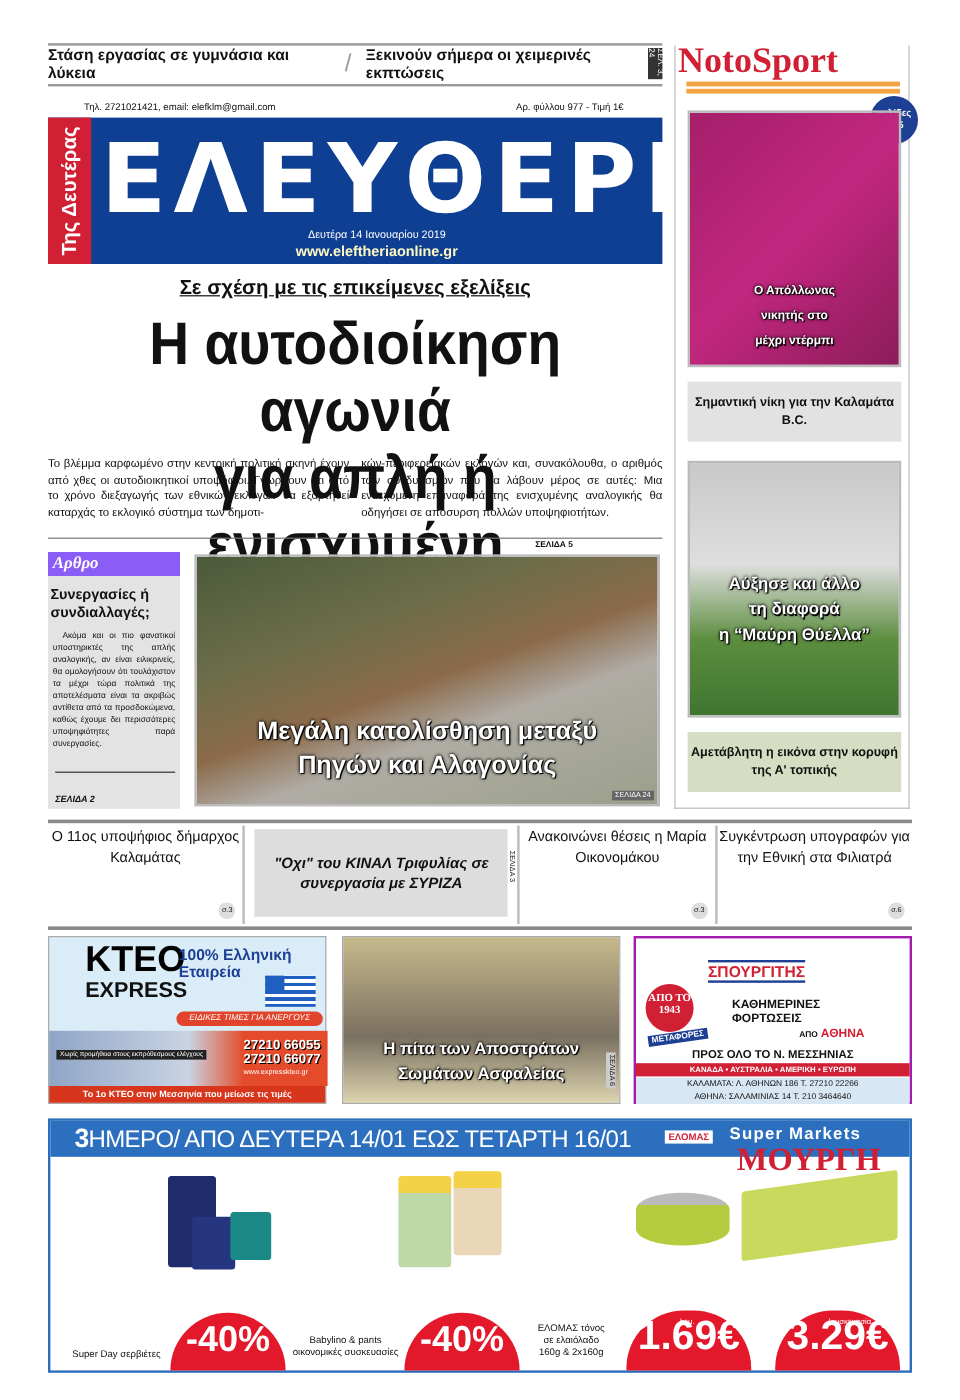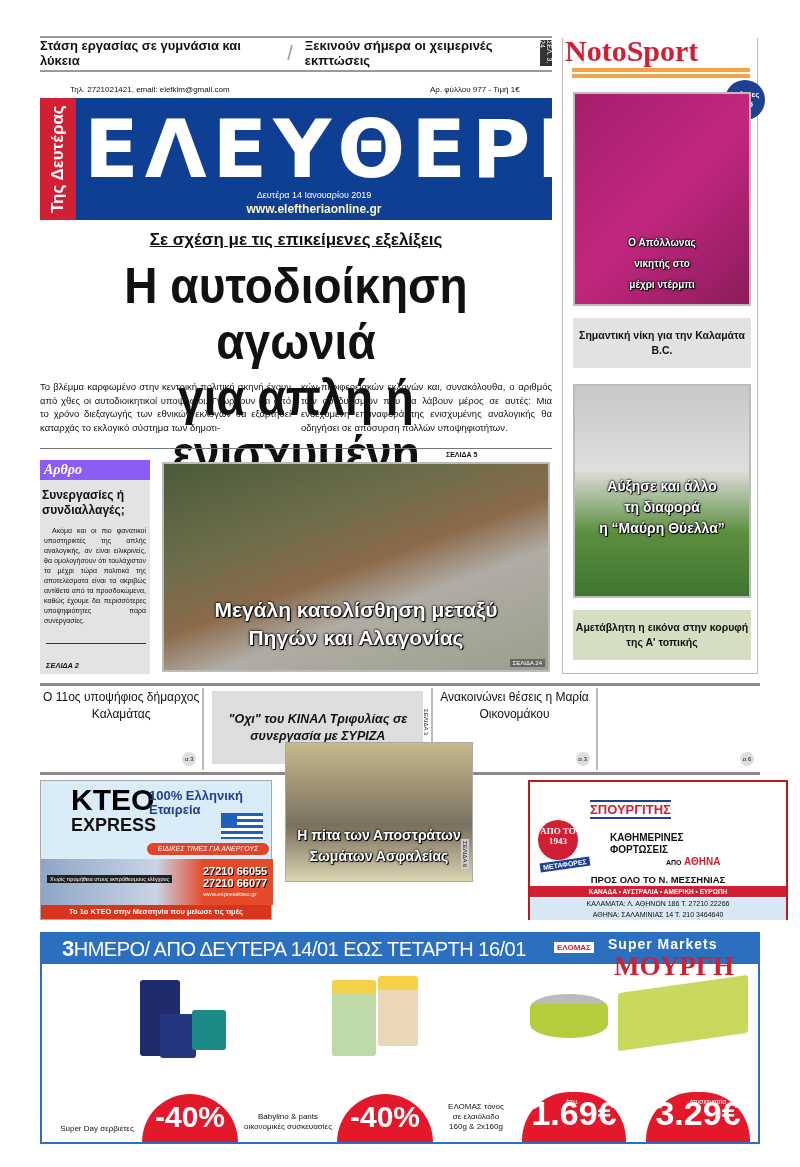--- a/index.html
+++ b/index.html
@@ -53,24 +53,24 @@
 .ad-kteo .logo2{position:absolute;left:30px;top:34px;font-weight:bold;font-size:18px}
 .ad-kteo .greek{position:absolute;left:108px;top:8px;color:#1d3f94;font-weight:bold;font-size:13px;line-height:14px}
 .ad-kteo .flag{position:absolute;left:180px;top:32px;width:42px;height:26px;background:repeating-linear-gradient(180deg,#1f5fbf 0 3px,#fff 3px 6px)}
 .ad-kteo .flag:before{content:"";position:absolute;left:0;top:0;width:16px;height:15px;background:#1f5fbf}
 .ad-kteo .strip{position:absolute;left:106px;top:62px;width:122px;height:12px;background:#e2442b;color:#fff;font-size:7px;font-style:italic;text-align:center;line-height:12px;border-radius:6px}
 .ad-kteo .bldg{position:absolute;left:0;top:78px;width:232px;height:46px;background:linear-gradient(90deg,#8fa5c6,#c9d4e4 50%,#e44b2a 70%,#e44b2a)}
 .ad-kteo .note{position:absolute;left:6px;top:94px;background:#222;color:#fff;font-size:5.5px;padding:1px 3px}
 .ad-kteo .phones{position:absolute;left:162px;top:84px;color:#fff;font-weight:bold;font-size:11px;line-height:12px;text-shadow:1px 1px 0 #000}
 .ad-kteo .web{position:absolute;left:162px;top:110px;color:#fff;font-size:6px}
 .ad-kteo .foot{position:absolute;left:0;bottom:0;width:100%;height:14px;background:#d8361c;color:#fff;font-weight:bold;font-size:7.5px;text-align:center;line-height:14px}
-.ad-pita{left:285px;top:742px;width:188px;height:140px;background:linear-gradient(180deg,#c6b98c 0%,#7a7060 60%,#ddd4b0 100%)}
+.ad-pita{left:285px;top:780px;width:232px;height:140px;background:linear-gradient(180deg,#c6b98c 0%,#7a7060 60%,#ddd4b0 100%)}
 .ad-pita .caption{top:82px;font-size:14px;line-height:21px}
 .ad-pita .vref{position:absolute;right:3px;bottom:12px;writing-mode:vertical-rl;font-size:6px;background:#ccc;padding:2px 1px}
-.ad-spour{left:528px;top:780px;width:260px;height:140px;background:#fff;border:2px solid #b91c1c}
+.ad-spour{left:528px;top:780px;width:232px;height:140px;background:#fff;border:2px solid #a21caf}
 .ad-spour .brand{position:absolute;left:60px;top:18px;color:#d11f34;font-weight:bold;font-size:13px;border-top:2px solid #1d3f94;border-bottom:2px solid #1d3f94}
 .ad-spour .since{position:absolute;left:8px;top:38px;width:40px;height:40px;border-radius:50%;background:#d11f34;color:#fff;font-family:"Liberation Serif",serif;font-weight:bold;font-size:9px;text-align:center;line-height:10px;padding-top:6px}
 .ad-spour .meta{position:absolute;left:10px;top:78px;background:#1d3f94;color:#fff;font-size:7px;font-weight:bold;padding:1px 3px;transform:rotate(-8deg)}
 .ad-spour .l1{position:absolute;left:80px;top:50px;font-weight:bold;font-size:10px;line-height:12px}
 .ad-spour .l1 .red{color:#d11f34}
 .ad-spour .l2{position:absolute;left:0;width:100%;top:92px;text-align:center;font-weight:bold;font-size:9.5px}
 .ad-spour .l3{position:absolute;left:0;width:100%;top:104px;height:11px;background:#d11f34;color:#fff;font-size:6.5px;text-align:center;line-height:11px;font-weight:bold}
 .ad-spour .l4{position:absolute;left:0;width:100%;top:116px;height:22px;background:#d7e7f3;font-size:7px;text-align:center;line-height:10.5px;padding-top:1px}
 .market{left:40px;top:932px;width:720px;height:212px;border:2px solid #2c6fbe}
 .market .band{position:absolute;left:0;top:0;width:100%;height:30px;background:#2c6fbe;color:#fff;font-size:20px;line-height:30px;padding-left:20px;font-family:"Liberation Sans Narrow","Liberation Sans",sans-serif;letter-spacing:-0.5px}
@@ -166,20 +166,21 @@
   </div>
   <div class="brief feature">
     <span>"Οχι" του ΚΙΝΑΛ Τριφυλίας σε συνεργασία με ΣΥΡΙΖΑ</span>
     <span class="vref">ΣΕΛΙΔΑ 3</span>
   </div>
   <div class="brief" style="border-left:2px solid #bbb">
     <span>Ανακοινώνει θέσεις η Μαρία Οικονομάκου</span>
     <span class="sref">σ.3</span>
   </div>
   <div class="brief">
+    <span>Συγκέντρωση υπογραφών για την Εθνική στα Φιλιατρά</span>
     <span class="sref">σ.6</span>
   </div>
 </div>
 <div class="hr" style="left:40px;top:772px;width:720px"></div>
 
 <div class="abs ad ad-kteo">
   <div class="logo1">ΚΤΕΟ</div>
   <div class="logo2">EXPRESS</div>
   <div class="greek" style="width:110px">100% Ελληνική Εταιρεία</div>
   <div class="flag"></div>

